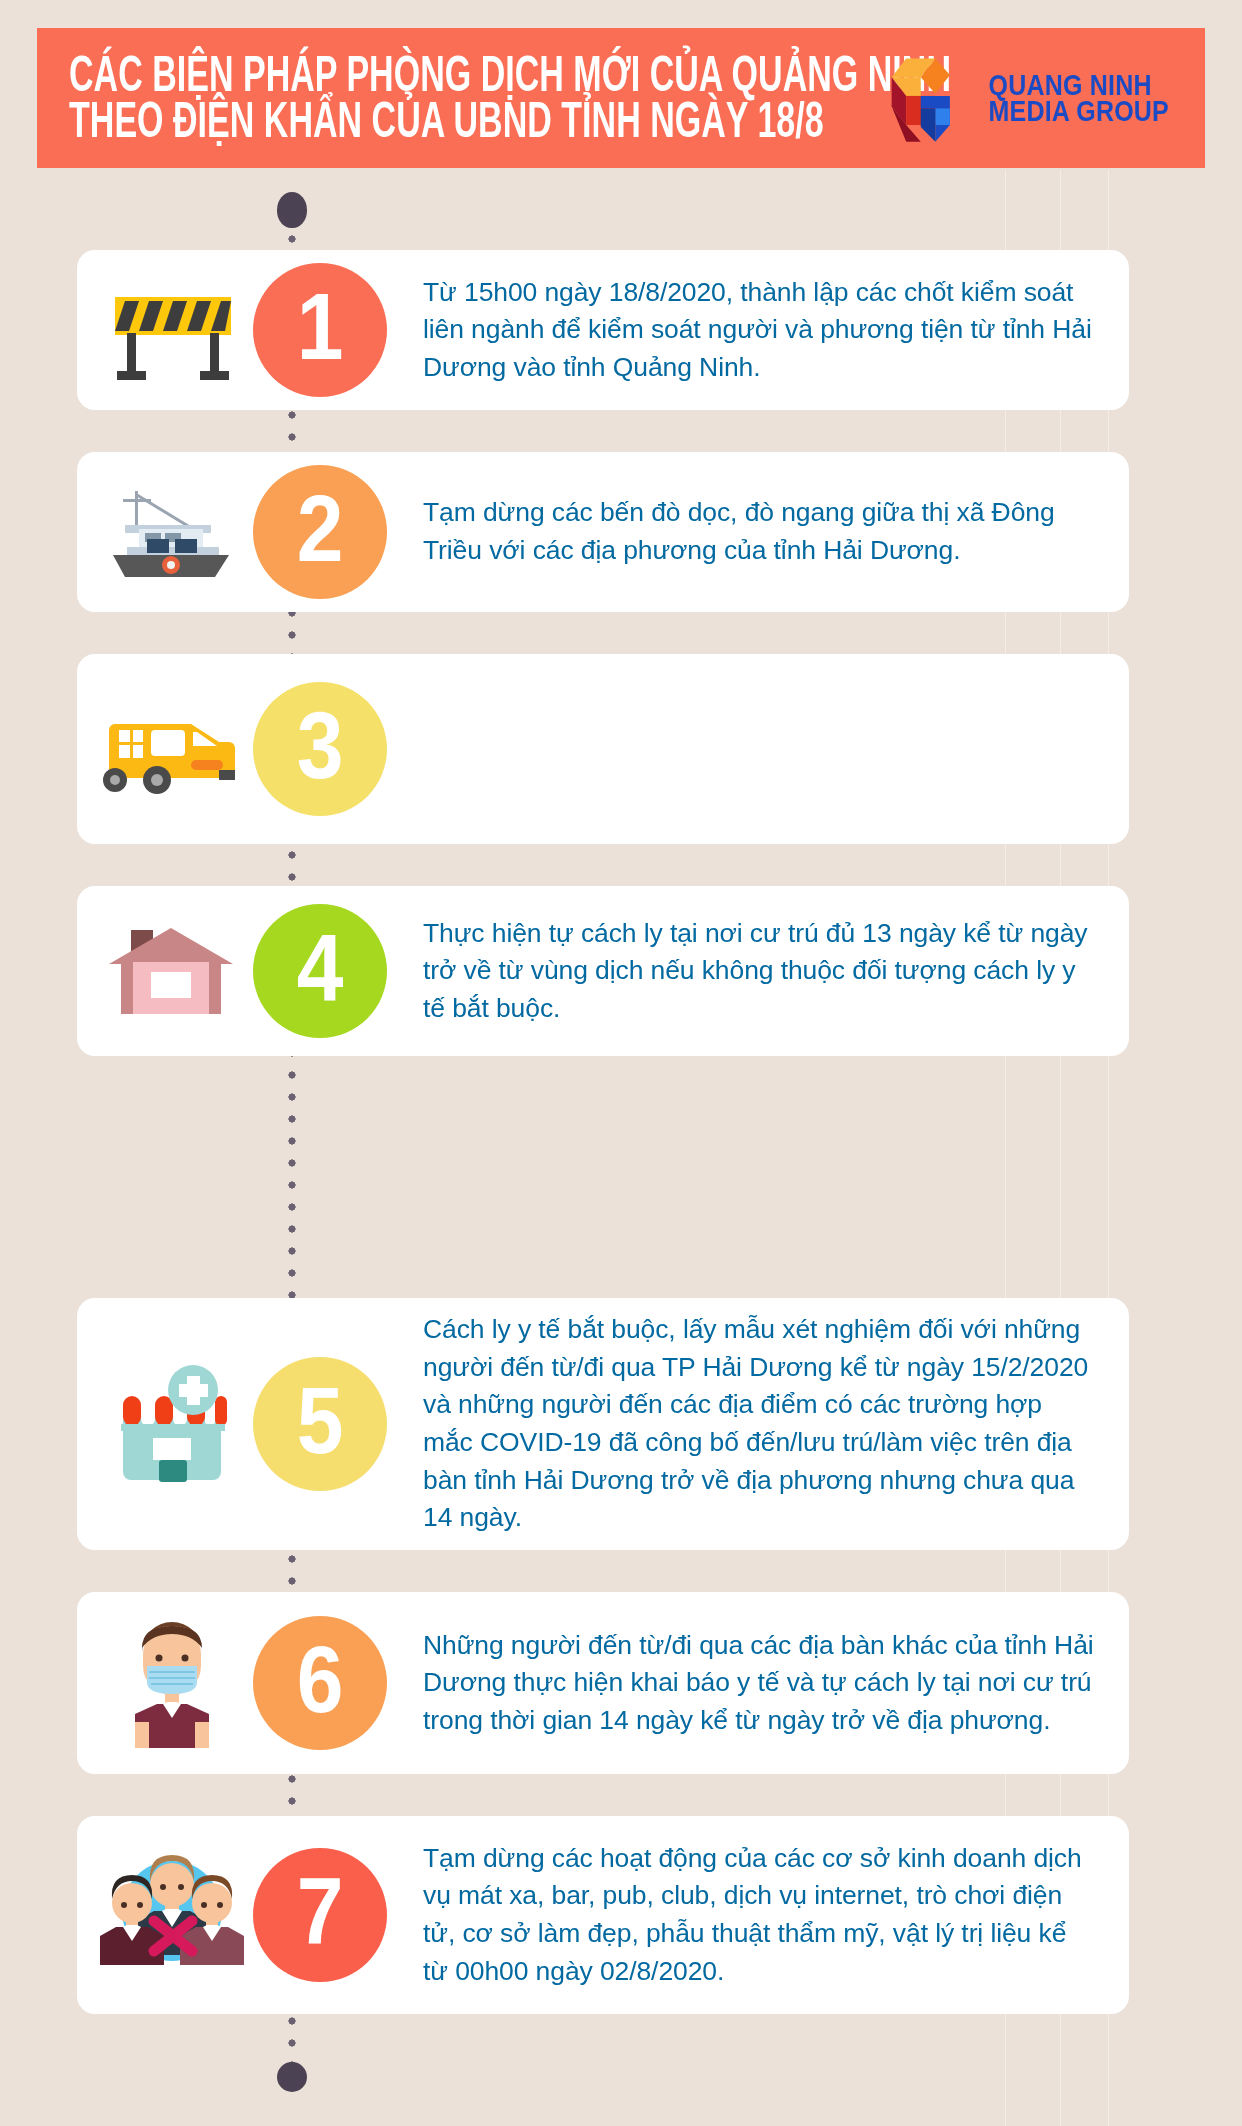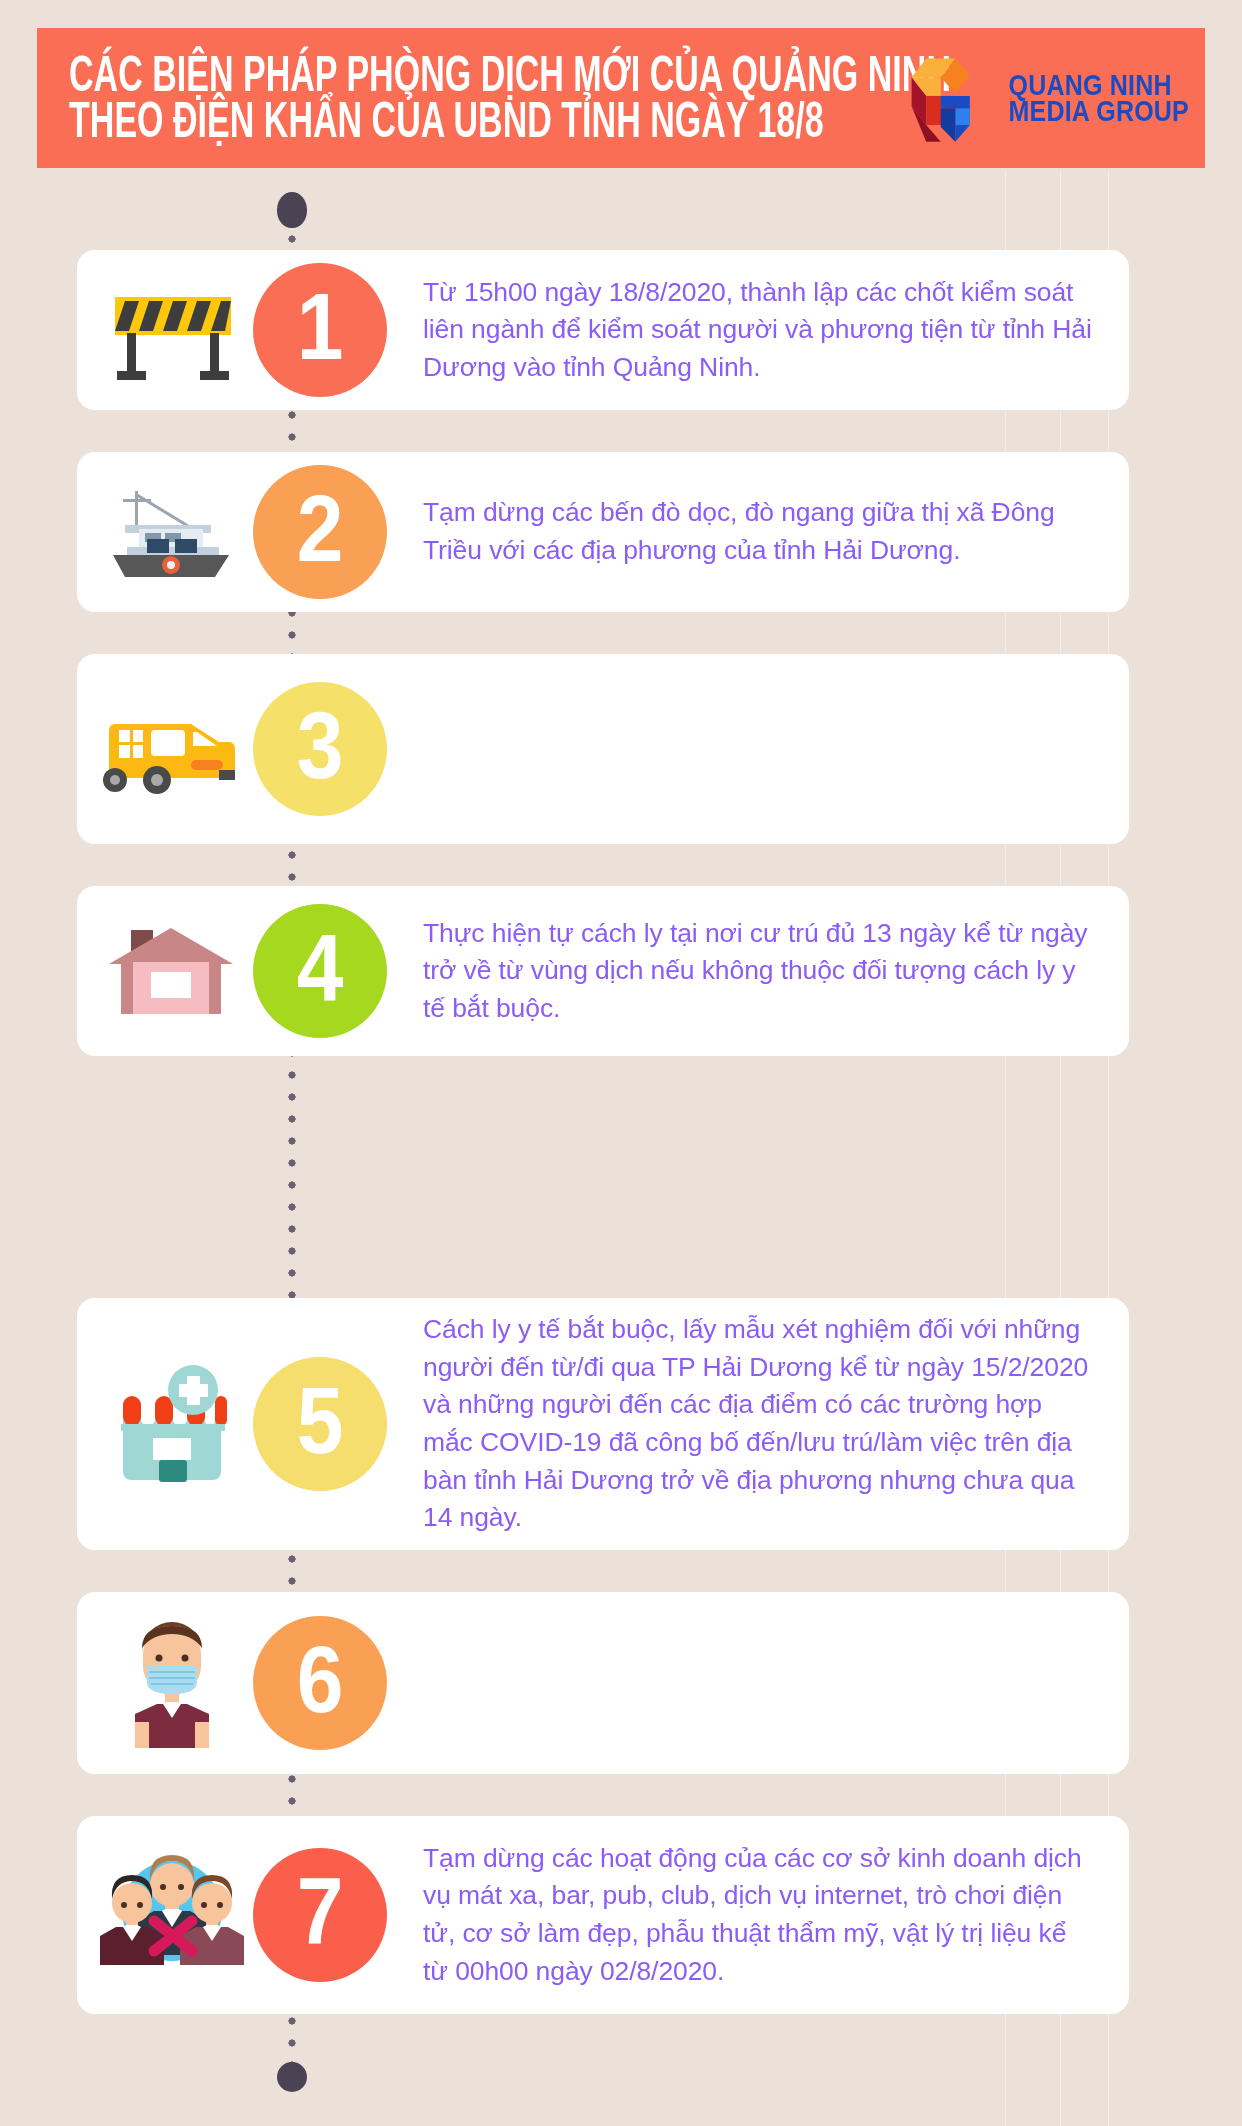--- a/index.html
+++ b/index.html
@@ -30,21 +30,21 @@
     font-family:"Liberation Sans", sans-serif;
     font-weight:bold;
     font-size:37px;
     letter-spacing:0px;
     line-height:1.18;
     transform: scaleX(0.92) scaleY(1.35);
     transform-origin: left center;
     white-space:nowrap;
   }
   .logo-wrap {
-    position:absolute; right:16px; top:50%; transform:translateY(-50%);
+    position:absolute; right:36px; top:50%; transform:translateY(-50%);
     display:flex; align-items:center; gap:10px;
   }
   .logo-mark { width:104px; height:104px; }
   .logo-text { display:flex; flex-direction:column; line-height:1.05; }
   .logo-text span {
     color:#1B4BC4; font-weight:bold; font-size:25px;
     transform:scaleY(1.15); transform-origin:left center;
     letter-spacing:0.2px; white-space:nowrap;
   }
 
@@ -82,21 +82,21 @@
     display:flex; align-items:center; justify-content:center;
     color:#fff; font-weight:bold; font-size:84px;
     font-family:"Liberation Sans", sans-serif;
     line-height:1;
     position:relative; z-index:3;
     margin-left:-14px;
   }
   .num-circle span { transform:translateY(-3px) scaleY(1.12); display:block; }
   .card-text {
     flex:1; padding:0 34px 0 36px;
-    color:#8b5cf6;
+    color:#0369a1;
     font-size:26.5px;
     line-height:1.42;
     letter-spacing:-0.1px;
     font-family:"Liberation Sans", sans-serif;
   }
 </style>
 </head>
 <body>
 
 <div class="bg-lines">
@@ -269,20 +269,21 @@
       <rect x="68" y="76" width="14" height="12" fill="#F7C49B"></rect>
       <path d="M60 86 h30 l22 10 v34 h-74 v-34 z" fill="#7C2C3E"></path>
       <polygon points="66,86 75,100 84,86 80,84 70,84" fill="#FFFFFF"></polygon>
       <rect x="38" y="104" width="14" height="26" fill="#F7C49B"></rect>
       <rect x="98" y="104" width="14" height="26" fill="#F7C49B"></rect>
     </svg>
   </div>
   <div class="num-circle" style="background:#F9A055;">
     <span>6</span>
   </div>
+  <div class="card-text">Những người đến từ/đi qua các địa bàn khác của tỉnh Hải Dương thực hiện khai báo y tế và tự cách ly tại nơi cư trú trong thời gian 14 ngày kể từ ngày trở về địa phương.</div>
 </div>
 
 <div class="card" style="top:1816px; height:198px;">
   <div class="card-icon">
     <svg width="160" height="140" viewBox="0 0 160 140">
       <circle cx="80" cy="66" r="50" fill="#55C6EE"></circle>
 
       <circle cx="80" cy="40" r="22" fill="#F7C49B"></circle>
       <path d="M58 36 q4 -20 22 -20 q18 0 22 20 q2 -26 -22 -26 q-24 0 -22 26 z" fill="#B07F4E"></path>
       <circle cx="71" cy="42" r="3" fill="#4A3024"></circle>

